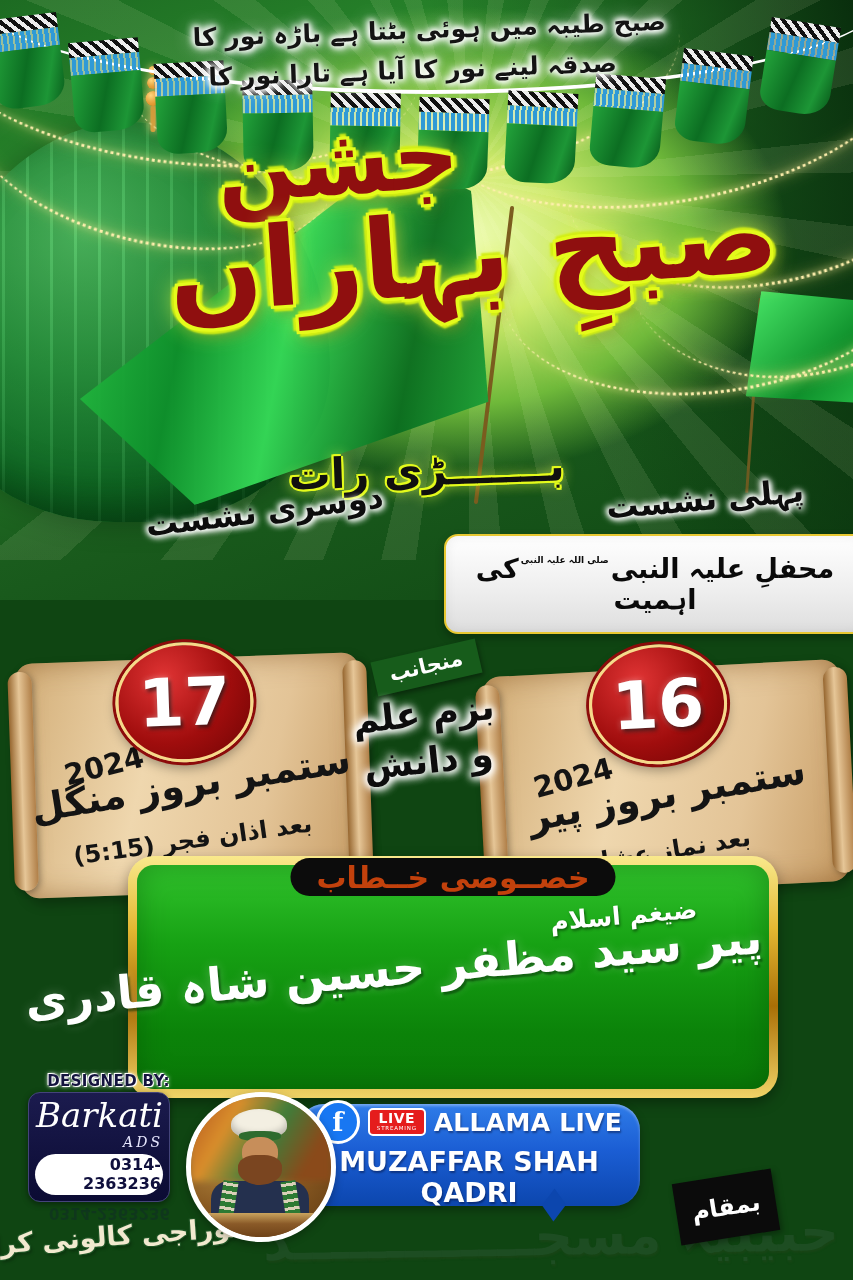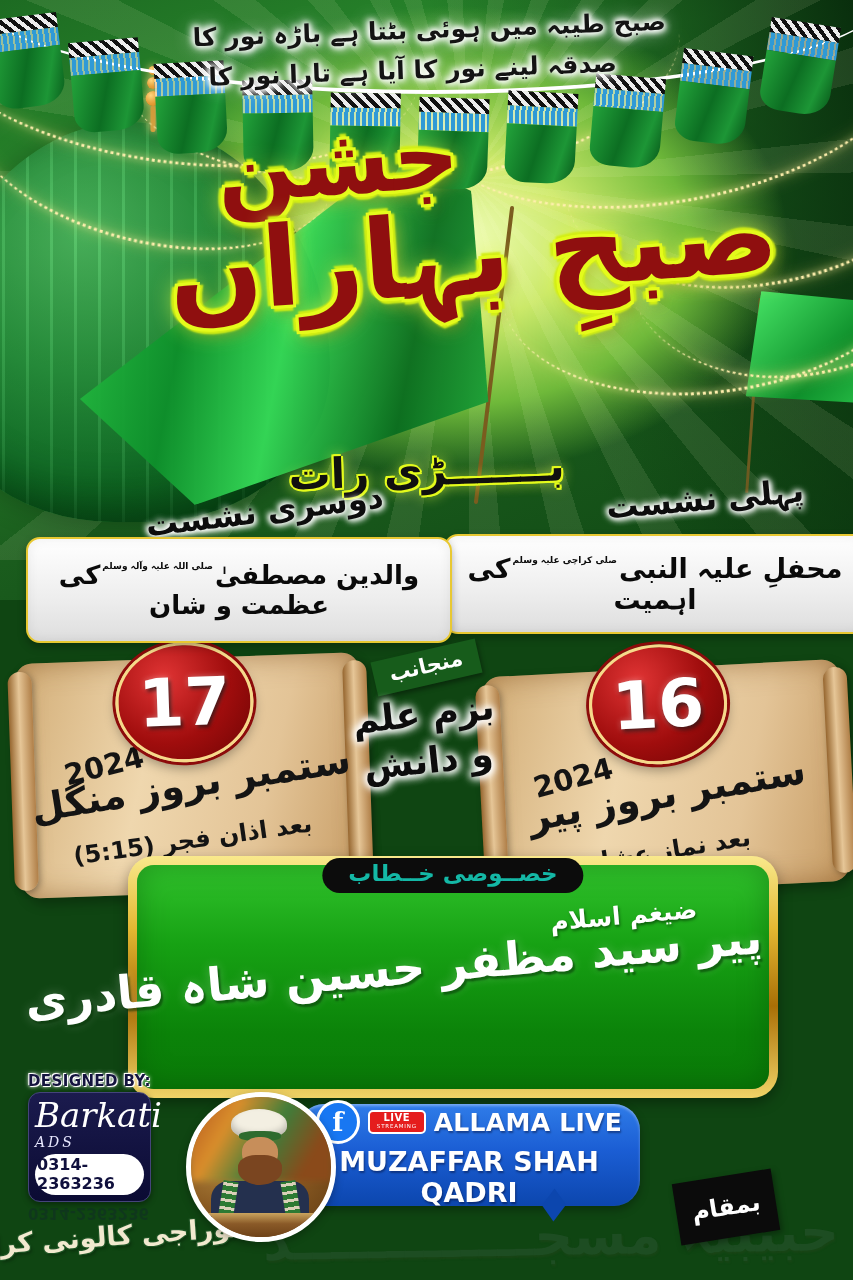--- a/index.html
+++ b/index.html
@@ -107,30 +107,30 @@
   .sc-month{position:absolute;left:10px;right:10px;top:104px;text-align:center;direction:rtl;
     font-size:38px;font-weight:bold;color:#141414;transform:rotate(-7deg);white-space:nowrap;}
   .sc-time{position:absolute;left:10px;right:10px;top:168px;text-align:center;direction:rtl;
     font-size:24px;font-weight:bold;color:#141414;transform:rotate(-6deg);}
 
   
   .banner{left:128px;top:856px;width:632px;height:224px;border-radius:26px;border:9px solid transparent;
     background:linear-gradient(180deg,#31c32c,#17a214 35%,#0b8309 75%,#0a7a08) padding-box,
       linear-gradient(180deg,#f9e98c,#e3b832 30%,#a96f06 62%,#f0d467) border-box;
     box-shadow:0 5px 14px rgba(0,0,0,.35), inset 0 0 30px rgba(0,60,0,.35);z-index:5;}
-  .banner-pill{position:absolute;top:-7px;left:50%;transform:translateX(-50%);background:#0c0c0c;color:#14b8a6;
-    border-radius:999px;padding:2px 26px 7px;font-size:23px;font-weight:bold;direction:rtl;white-space:nowrap;}
+  .banner-pill{position:absolute;top:-7px;left:50%;transform:translateX(-50%);background:#0c0c0c;color:#c2410c;
+    border-radius:999px;padding:2px 26px 1px;font-size:30px;font-weight:bold;direction:rtl;white-space:nowrap;}
   .banner-honorific{position:absolute;top:36px;right:72px;color:#fff;font-size:25px;font-weight:bold;
     direction:rtl;transform:rotate(-5deg);text-shadow:1px 2px 3px rgba(0,40,0,.6);}
   .banner-name{position:absolute;top:72px;left:6px;right:6px;text-align:center;color:#fff;font-size:46px;
     font-weight:bold;direction:rtl;transform:rotate(-5deg);white-space:nowrap;
     text-shadow:2px 3px 2px rgba(0,50,0,.55),0 0 12px rgba(255,255,255,.25);}
 
   
-  .designer{left:28px;top:1072px;width:123px;text-align:left;z-index:6;}
+  .designer{left:28px;top:1072px;width:142px;text-align:right;z-index:6;}
   .designer-label{font-size:15px;font-weight:bold;color:#14143e;letter-spacing:.4px;
     text-shadow:0 0 3px #fff,0 0 5px #fff,1px 1px 0 #fff,-1px -1px 0 #fff;}
   .designer-box{margin-top:2px;background:linear-gradient(180deg,#1b1b4e,#0b0b33);border-radius:12px;
     padding:5px 6px 6px;box-shadow:0 2px 6px rgba(0,0,0,.45);border:1px solid #44447a;}
   .designer-name{font-family:"DejaVu Serif",serif;font-style:italic;color:#fff;font-size:34px;line-height:1.05;}
   .designer-sub{font-family:"DejaVu Serif",serif;font-style:italic;color:#e8e8ff;font-size:14px;letter-spacing:3px;}
   .designer-phone{margin-top:4px;background:#fff;border-radius:999px;color:#10103d;font-weight:bold;
     font-size:16px;padding:1px 2px 2px;}
   .designer-reflection{margin-top:2px;transform:scaleY(-1);opacity:.25;color:#10103d;font-weight:bold;
     font-size:15px;filter:blur(.4px);}
@@ -158,21 +158,21 @@
   
   .livebar{left:298px;top:1104px;width:342px;height:102px;border-radius:26px;color:#fff;
     background:linear-gradient(180deg,#2f7ce8 0%,#1b5ed4 45%,#0c46ae 100%);
     box-shadow:0 4px 10px rgba(0,0,0,.3), inset 0 2px 3px rgba(255,255,255,.35);
     display:flex;flex-direction:column;justify-content:center;padding:6px 10px 8px;box-sizing:border-box;z-index:7;}
   .lb-row1{display:flex;align-items:center;justify-content:center;gap:8px;}
   .fb{width:38px;height:38px;border-radius:50%;background:#1877f2;border:3px solid #fff;flex:0 0 auto;
     display:flex;align-items:center;justify-content:center;font-weight:bold;font-size:26px;color:#fff;
     font-family:"DejaVu Serif",serif;}
   .live{background:#e51d1d;border:2px solid #fff;border-radius:5px;padding:1px 7px 2px;text-align:center;line-height:1;}
-  .live-main{font-size:10px;font-weight:bold;letter-spacing:.5px;}
+  .live-main{font-size:14px;font-weight:bold;letter-spacing:.5px;}
   .live-sub{font-size:5.5px;letter-spacing:.8px;margin-top:1px;}
   .lb-name1{font-size:25px;font-weight:bold;letter-spacing:.3px;text-shadow:1px 2px 2px rgba(0,0,30,.4);}
   .lb-name2{font-size:27px;font-weight:bold;text-align:center;margin-top:2px;text-shadow:1px 2px 2px rgba(0,0,30,.4);}
   .lb-tail{position:absolute;left:246px;bottom:-9px;width:20px;height:20px;background:#0c46ae;
     transform:rotate(55deg) skewX(18deg);}
 
   
   .vtag{left:676px;top:1176px;width:100px;height:62px;background:#0b0b0b;transform:rotate(-9deg);
     display:flex;align-items:center;justify-content:center;color:#fff;font-size:24px;font-weight:bold;
     direction:rtl;box-shadow:2px 3px 6px rgba(0,0,0,.35);z-index:6;}
@@ -269,27 +269,24 @@
   </div>
 
   <div class="abs title">
     <div class="glow title-w1">جشن</div>
     <div class="glow title-w2">صبحِ بہاراں</div>
   </div>
   <div class="abs subtitle">بـــــــڑی رات</div>
 
   <div class="abs s-head s1-head">پہلی نشست</div>
   <div class="abs s-box s1-box">
-    <div><span>محفلِ علیہ النبی</span><span class="sall">صلی کراچی علیہ وسلم</span><span>کی اہمیت</span></div>
+    <div><span>محفلِ علیہ النبی</span><span class="sall">صلی اللہ علیہ النبی</span><span>کی اہمیت</span></div>
   </div>
 
   <div class="abs s-head s2-head">دوسری نشست</div>
-  <div class="abs s-box s2-box">
-    <div><span>والدین مصطفیٰ</span><span class="sall">صلی اللہ علیہ وآلہ وسلم</span><span>کی عظمت و شان</span></div>
-  </div>
 
   <div class="abs org">
     <div class="org-tag">منجانب</div>
     <div class="org-name">بزم علم و دانش</div>
   </div>
 
   <div class="abs scroll scrollR">
     <div class="curl left"></div>
     <div class="curl right"></div>
     <div class="day-badge badgeR">

